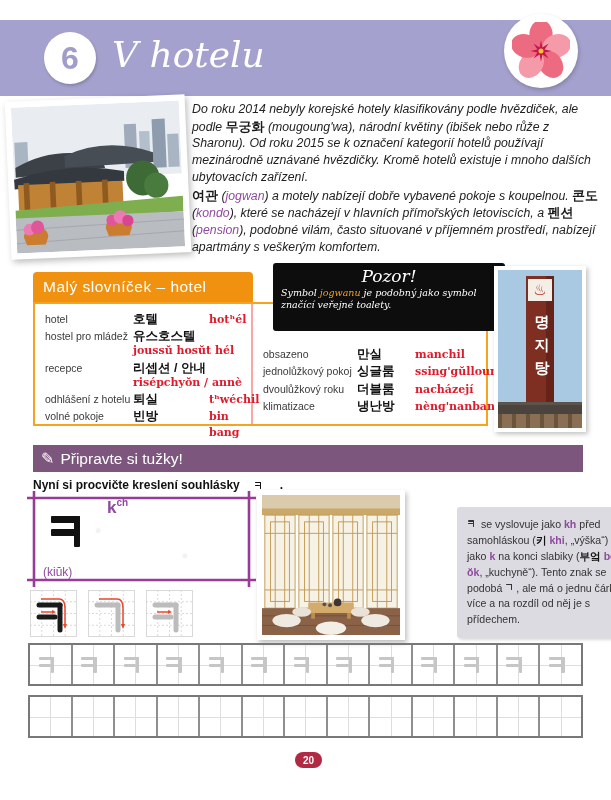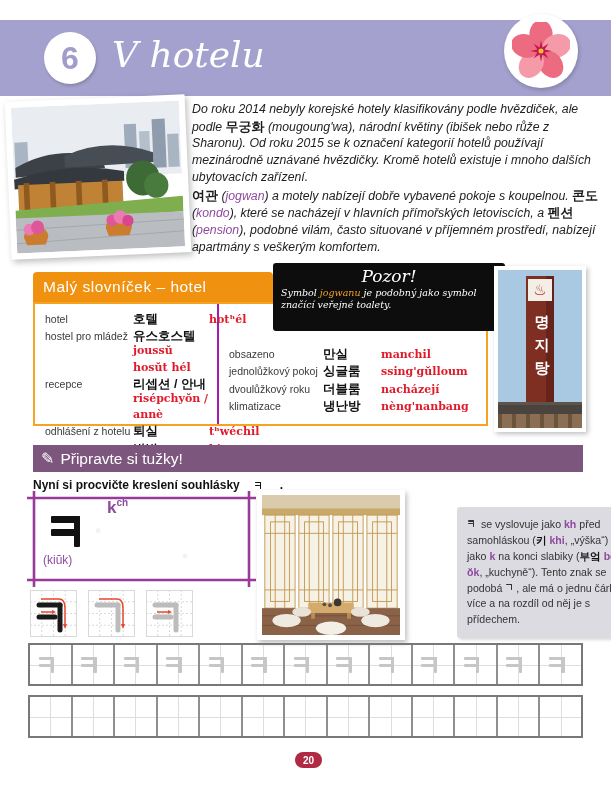--- a/index.html
+++ b/index.html
@@ -25,27 +25,27 @@
   .photo1 svg { display:block; width:100%; height:100%; }
 
   
   .intro { position:absolute; left:192px; top:101px; width:412px; color:#222;
            font-style:italic; font-size:12.3px; line-height:1.36; }
   .intro p + p { margin-top:1px; }
   .kr-word { font-style:normal; font-weight:bold; font-size:13px; color:#1a1a1a; }
   .hl-purple { color:#8e4a9e; }
 
   
-  .vocab-header { position:absolute; left:33px; top:272px; width:240px; height:30px;
+  .vocab-header { position:absolute; left:33px; top:272px; width:220px; height:30px;
                   background:#f0920f; border-radius:4px 4px 0 0; color:#fff; font-size:15.5px;
                   display:flex; align-items:center; padding-left:10px; letter-spacing:.5px; }
   .vocab-box { position:absolute; left:33px; top:302px; width:455px; height:124px;
                border:2px solid #f6a41f; background:#fff; display:flex; }
   .vcol { padding:7px 6px 5px 10px; display:flex; flex-direction:column; }
-  .vcol.left  { width:184px; border-right:2px solid #a21caf; }
+  .vcol.left  { width:218px; border-right:2px solid #fca5a5; }
   .vcol.right { width:222px; justify-content:flex-end; padding-bottom:9px; }
   .vrow { display:flex; align-items:baseline; line-height:16.2px; }
   .vcz { font-size:10.5px; color:#3a3a3a; }
   .vcol.left  .vcz { width:88px; flex:none; }
   .vcol.right .vcz { width:94px; flex:none; }
   .vkr { font-size:12.5px; font-weight:bold; color:#111; }
   .vcol.left  .vkr { width:76px; flex:none; }
   .vcol.right .vkr { width:58px; flex:none; }
   .vtr { font-family:"DejaVu Serif", serif; font-weight:bold; color:#df1b2b; font-size:11px; }
   .vrow.sub { margin-top:-1px; }
@@ -93,21 +93,21 @@
 
   
   .kbox { position:absolute; left:33px; top:497px; width:217px; height:84px;
           background:
             radial-gradient(circle at 30% 40%, rgba(210,200,212,.25) 0 2px, transparent 3px),
             radial-gradient(circle at 70% 70%, rgba(210,200,212,.25) 0 2px, transparent 3px), #fff; }
   .kbox svg.frame { position:absolute; left:-6px; top:-6px; width:229px; height:96px; }
   .kbox-inner { position:absolute; inset:0; padding:8px 10px; }
   .kbox .sup-roman { position:absolute; left:74px; top:0; color:#8e4a9e; font-size:17px; font-weight:bold; }
   .kbox .sup-roman sup { font-size:10px; }
-  .kbox .kname { position:absolute; left:10px; top:56px; color:#8e4a9e; font-size:12px;text-align:right; }
+  .kbox .kname { position:absolute; left:10px; top:68px; color:#8e4a9e; font-size:12px;text-align:right; }
   .kbox .klines { position:absolute; left:118px; top:13px; font-family:"DejaVu Serif", serif;
                   font-style:italic; font-size:15.5px; color:#111; line-height:1.55; }
   .kbox .klines .kk { color:#8e4a9e; font-weight:bold; }
 
   
   .photo2 { position:absolute; left:257px; top:490px; width:148px; height:150px; background:#fff;
             padding:5px; box-shadow:2px 3px 5px rgba(0,0,0,.25); }
   .photo2 svg { display:block; width:100%; height:100%; }
 
   

